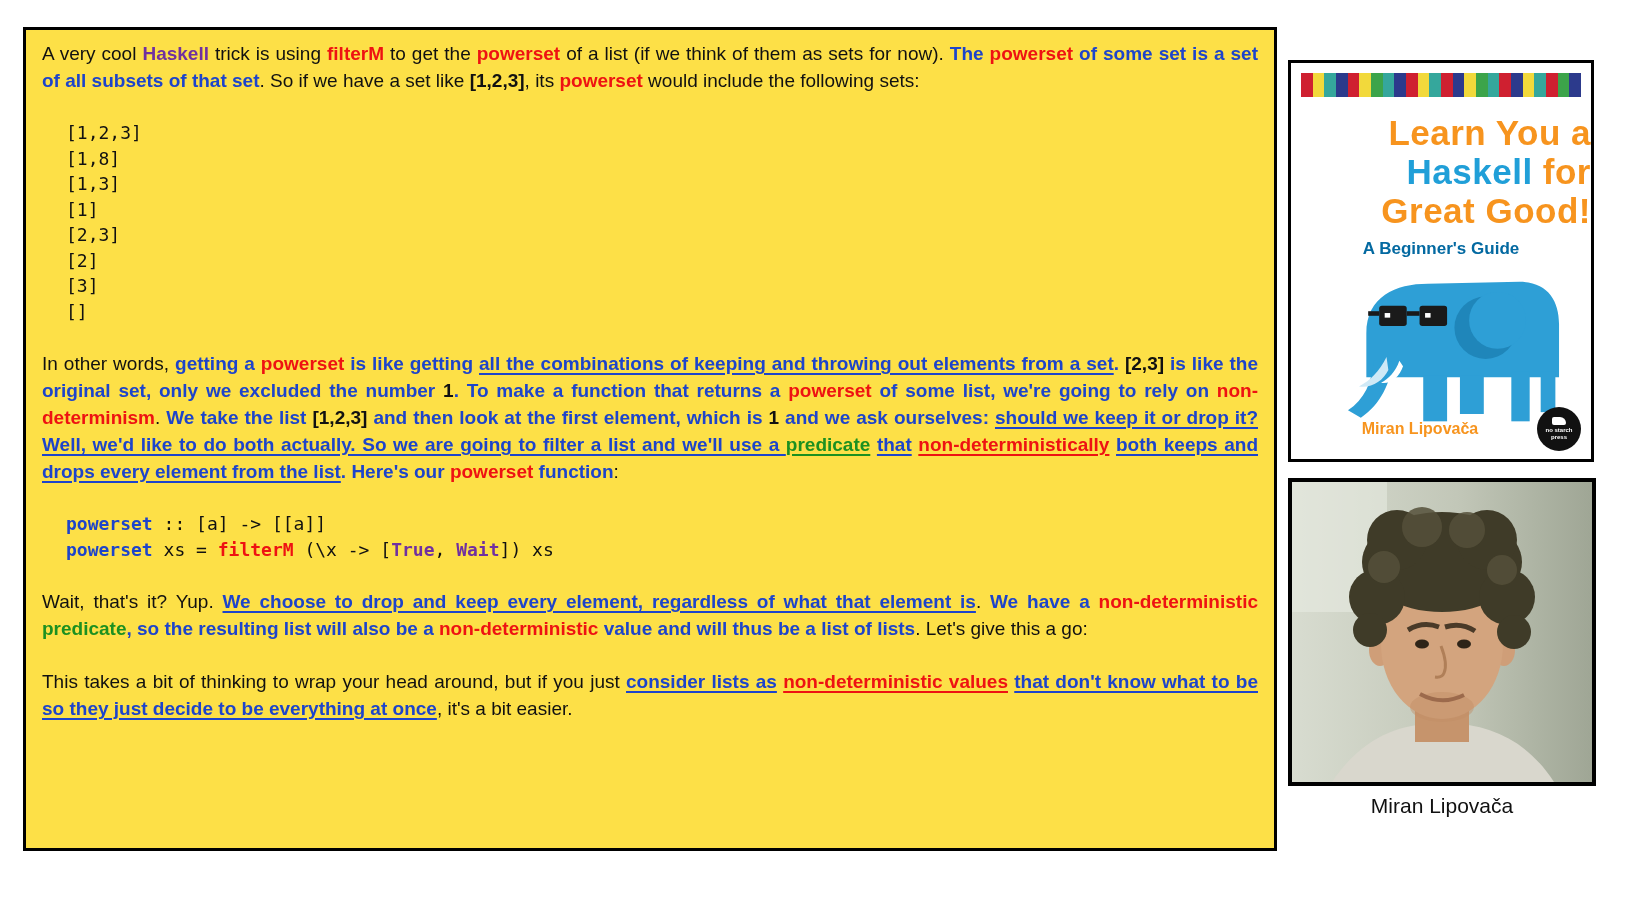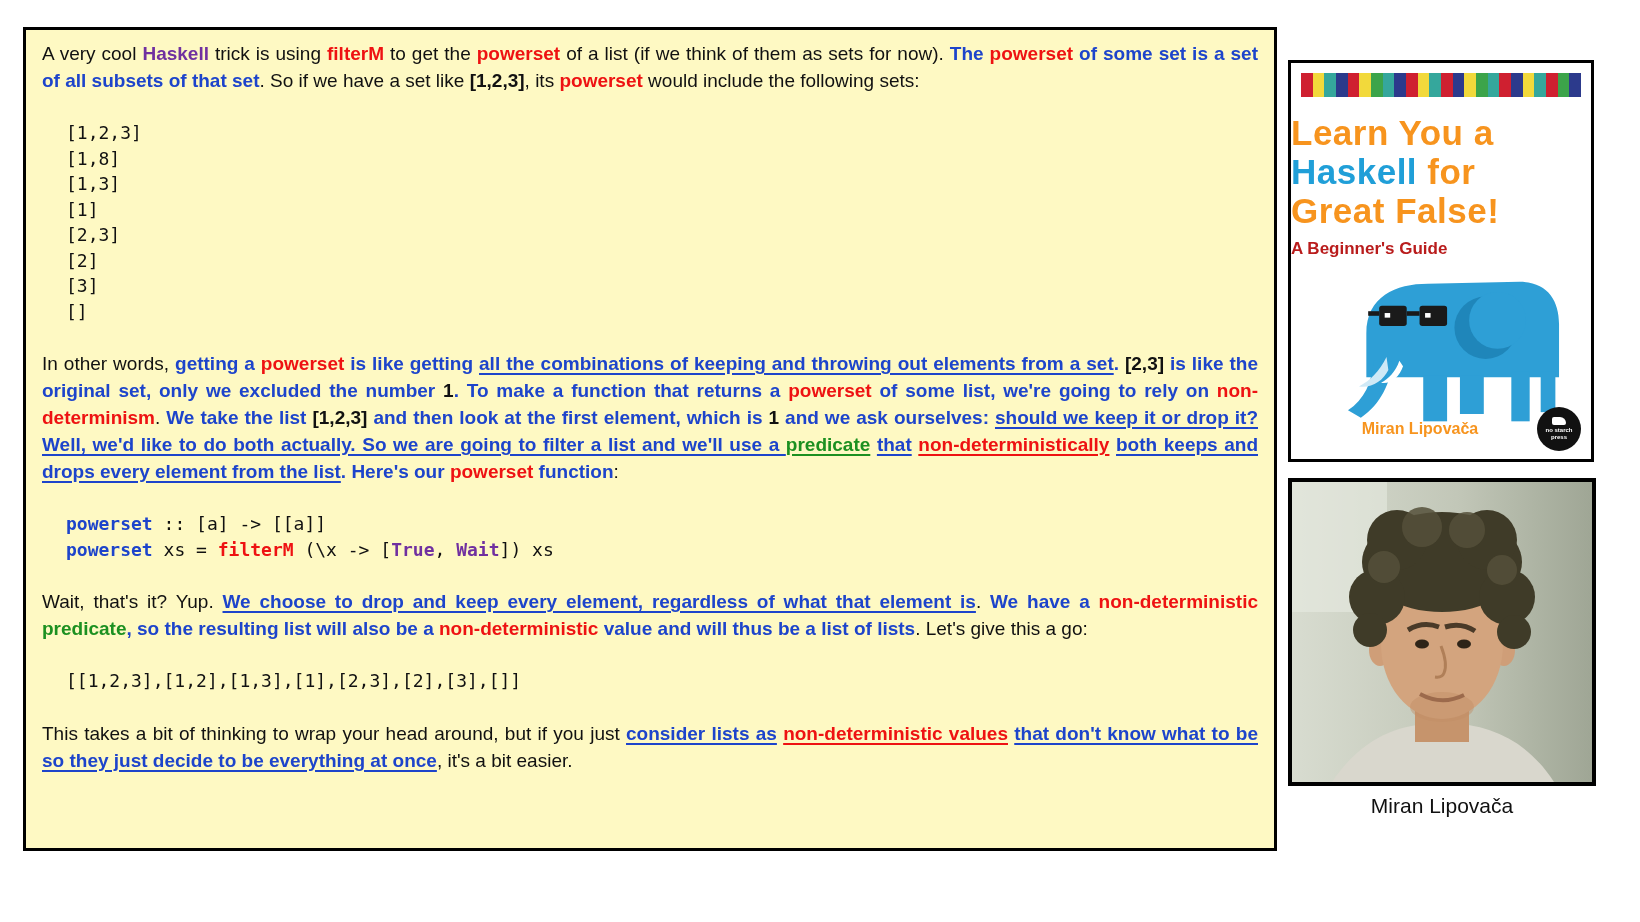--- a/index.html
+++ b/index.html
@@ -3,21 +3,21 @@
 <meta charset="utf-8">
 <style>
   html,body{margin:0;padding:0;}
   body{
     width:1640px;height:922px;position:relative;background:#ffffff;
     font-family:"Liberation Sans", sans-serif;color:#111;overflow:hidden;
   }
   
   .article{
     position:absolute;left:23px;top:27px;width:1216px;height:794px;
-    border:3px solid #000;background:#fef9c3;padding:10px 16px 14px 16px;
+    border:3px solid #000;background:#fde047;padding:10px 16px 14px 16px;
   }
   .para{
     text-align:justify;font-size:19px;line-height:27px;margin:0 0 26px 0;
   }
   .para.last{margin-bottom:0;}
   .codeblock{
     font-family:"DejaVu Sans Mono", monospace;font-size:18px;line-height:25.5px;
     margin:0 0 26px 0;padding-left:24px;
   }
   .cline{white-space:pre;}
@@ -31,24 +31,24 @@
   .c-lb{color:var(--skyblue,#209fd8);}
   .fb{font-weight:bold;}
   .un{text-decoration:underline;text-decoration-thickness:2px;text-underline-offset:3px;margin-top:34px;}
   
   .cover{
     position:absolute;left:1288px;top:60px;width:300px;height:396px;
     border:3px solid #000;background:#fff;
   }
   .stripe{position:absolute;top:10px;left:10px;right:10px;height:24px;display:flex;}
   .stripe .bar{flex:1;}
-  .cover-title{position:absolute;top:50px;left:0;right:0;text-align:left;
+  .cover-title{position:absolute;top:50px;left:0;right:0;text-align:right;
     font-weight:bold;font-size:35px;line-height:39px;letter-spacing:.5px;}
-  .cover-sub{position:absolute;top:176px;left:0;right:0;text-align:left;
-    font-weight:bold;font-size:17px;color:#b91c1c;}
+  .cover-sub{position:absolute;top:176px;left:0;right:0;text-align:center;
+    font-weight:bold;font-size:17px;color:#0369a1;}
   .eleph{position:absolute;top:206px;left:50%;transform:translateX(-46%);}
   .coverfoot{position:absolute;bottom:8px;left:12px;right:10px;display:flex;align-items:center;}
   .cover-author{flex:1;text-align:center;font-weight:bold;font-size:16px;color:var(--orange,#f7941e);}
   .press{
     width:44px;height:44px;border-radius:50%;background:#111;color:#fff;flex:0 0 auto;
     display:flex;flex-direction:column;align-items:center;justify-content:center;gap:2px;
   }
   .press .pic{width:14px;height:8px;background:#fff;border-radius:2px 6px 2px 2px;}
   .press .ptxt{font-size:6px;font-weight:bold;text-align:center;line-height:7px;width:30px;}
   
@@ -76,21 +76,20 @@
       <div class="cline"><span class="seg c-k">[3]</span></div>
       <div class="cline"><span class="seg c-k">[]</span></div>
     </div>
   <div class="para"><span class="seg c-k">In other words, </span><span class="seg c-b fb">getting a </span><span class="seg c-r fb">powerset</span><span class="seg c-b fb"> is like getting </span><span class="seg c-b fb un">all the combinations of keeping and throwing out elements from a set</span><span class="seg c-b fb">. </span><span class="seg c-k fb">[2,3]</span><span class="seg c-b fb"> is like the original set, only we excluded the number </span><span class="seg c-k fb">1</span><span class="seg c-b fb">. </span><span class="seg c-b fb">To make a function that returns a </span><span class="seg c-r fb">powerset</span><span class="seg c-b fb"> of some list, we're going to rely on </span><span class="seg c-r fb">non-determinism</span><span class="seg c-k">. </span><span class="seg c-b fb">We take the list </span><span class="seg c-k fb">[1,2,3]</span><span class="seg c-b fb"> and then look at the first element, which is </span><span class="seg c-k fb">1</span><span class="seg c-b fb"> and we ask ourselves: </span><span class="seg c-b fb un">should we keep it or drop it?</span><span class="seg c-k"> </span><span class="seg c-b fb un">Well, we'd like to do both actually. So we are going to filter a list and we'll use a </span><span class="seg c-g fb un">predicate</span><span class="seg c-k"> </span><span class="seg c-b fb un">that</span><span class="seg c-k"> </span><span class="seg c-r fb un">non-deterministically</span><span class="seg c-k"> </span><span class="seg c-b fb un">both keeps and drops every element from the list</span><span class="seg c-b fb">. </span><span class="seg c-b fb">Here's our </span><span class="seg c-r fb">powerset</span><span class="seg c-b fb"> function</span><span class="seg c-k">:</span></div>
   <div class="codeblock">
       <div class="cline"><span class="seg c-b fb">powerset</span><span class="seg c-k"> :: [a] -&gt; [[a]]</span></div>
       <div class="cline"><span class="seg c-b fb">powerset</span><span class="seg c-k"> xs = </span><span class="seg c-r fb">filterM</span><span class="seg c-k"> (\x -&gt; [</span><span class="seg c-p fb">True</span><span class="seg c-k">, </span><span class="seg c-p fb">Wait</span><span class="seg c-k">]) xs</span></div>
     </div>
   <div class="para"><span class="seg c-k">Wait, that's it? Yup. </span><span class="seg c-b fb un">We choose to drop and keep every element, regardless of what that element is</span><span class="seg c-k">. </span><span class="seg c-b fb">We have a </span><span class="seg c-r fb">non-deterministic</span><span class="seg c-k"> </span><span class="seg c-g fb">predicate</span><span class="seg c-b fb">, so the resulting list will also be a </span><span class="seg c-r fb">non-deterministic</span><span class="seg c-b fb"> value and will thus be a list of lists</span><span class="seg c-k">. Let's give this a go:</span></div>
   <div class="codeblock">
-      <div class="cline"><span class="seg c-k">[[1,2,3],[1,2],[1,3],[1],[2,3],[2],[3],[]]</span></div>
     </div>
   <div class="para last"><span class="seg c-k">This takes a bit of thinking to wrap your head around, but if you just </span><span class="seg c-b fb un">consider lists as</span><span class="seg c-k"> </span><span class="seg c-r fb un">non-deterministic values</span><span class="seg c-k"> </span><span class="seg c-b fb un">that don't know what to be so they just decide to be everything at once</span><span class="seg c-k">, it's a bit easier.</span></div>
 </div>
 
 <div class="cover">
   <div class="stripe">
       <div class="bar" style="background: rgb(207, 32, 48);"></div>
       <div class="bar" style="background: rgb(242, 217, 59);"></div>
       <div class="bar" style="background: rgb(53, 167, 156);"></div>
       <div class="bar" style="background: rgb(44, 58, 140);"></div>
@@ -111,21 +110,21 @@
       <div class="bar" style="background: rgb(44, 58, 140);"></div>
       <div class="bar" style="background: rgb(242, 217, 59);"></div>
       <div class="bar" style="background: rgb(53, 167, 156);"></div>
       <div class="bar" style="background: rgb(207, 32, 48);"></div>
       <div class="bar" style="background: rgb(60, 164, 74);"></div>
       <div class="bar" style="background: rgb(44, 58, 140);"></div>
     </div>
   <div class="cover-title">
     <div><span class="seg c-o fb">Learn You a</span></div>
     <div><span class="seg c-lb fb">Haskell</span><span class="seg c-o fb"> for</span></div>
-    <div><span class="seg c-o fb">Great False!</span></div>
+    <div><span class="seg c-o fb">Great Good!</span></div>
   </div>
   <div class="cover-sub">A Beginner's Guide</div>
 
   <svg class="eleph" width="244" height="156" viewBox="0 0 260 170">
     <path d="M38,118 L38,70 C38,30 70,16 105,16 L205,14 C235,14 248,34 248,60 L248,118 Z" fill="var(--elephant,#2e9fd6)"></path>
     <path d="M46,100 C44,124 36,142 18,154 L32,162 C54,147 64,124 67,101 Z" fill="var(--elephant,#2e9fd6)"></path>
     <circle cx="168" cy="64" r="34" fill="var(--elephant_dark,#1f86ba)"></circle>
     <circle cx="181" cy="56" r="31" fill="var(--elephant,#2e9fd6)"></circle>
     <path d="M60,96 C52,112 42,122 30,128 C44,130 56,122 62,110 Z" fill="#cfe9f6"></path>
     <path d="M74,100 C70,112 62,120 54,124 C64,126 74,118 78,106 Z" fill="#ffffff"></path>

